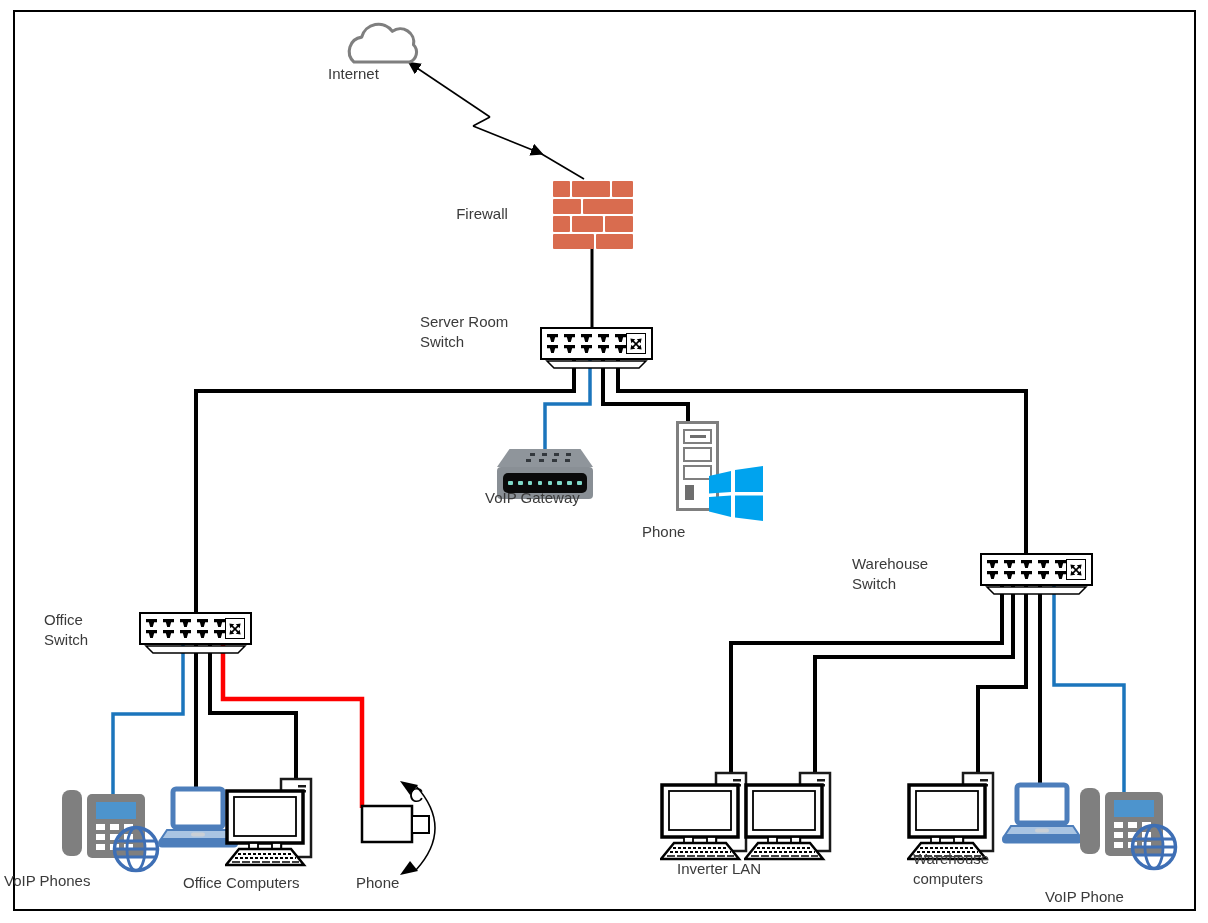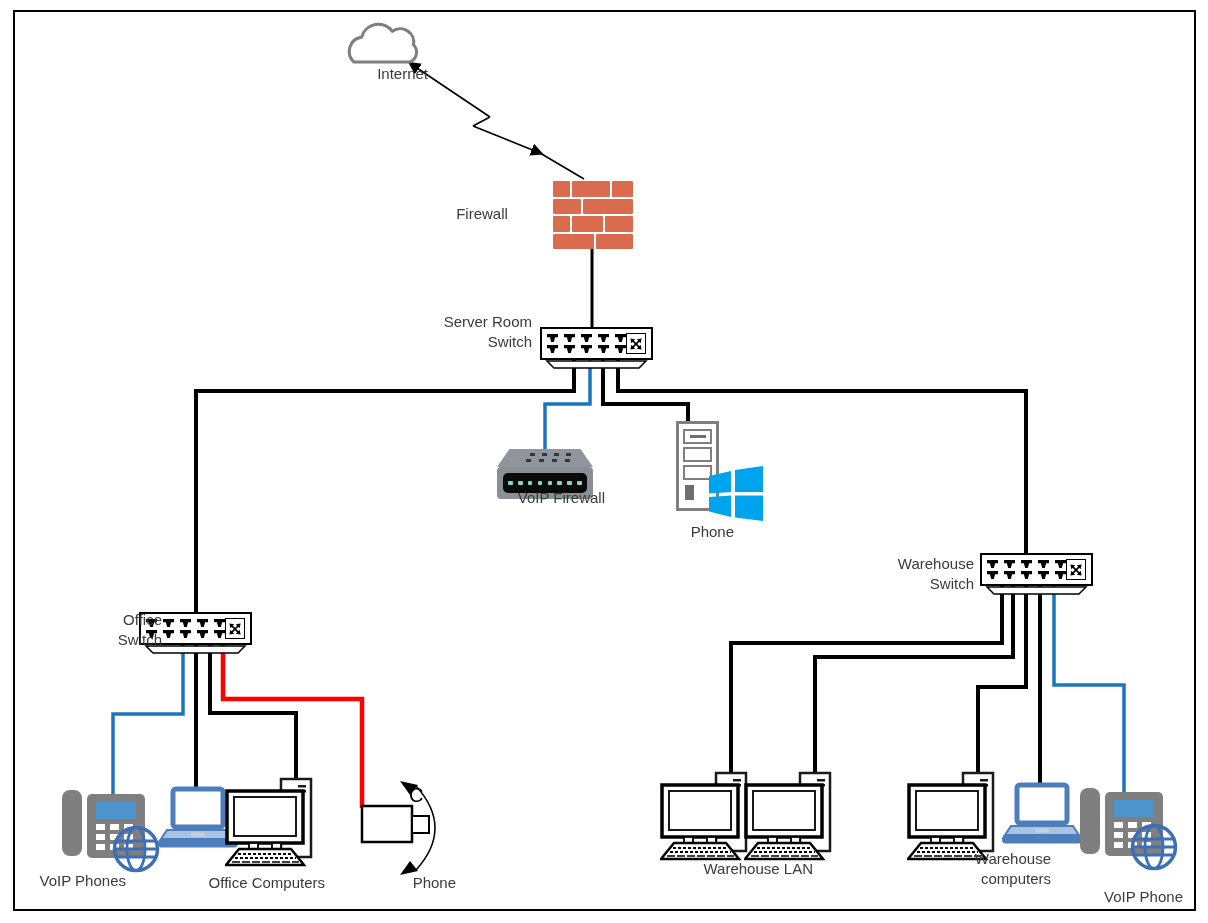--- a/index.html
+++ b/index.html
@@ -3,21 +3,21 @@
 <meta charset="utf-8">
 <style>
   html,body{margin:0;padding:0;background:#fff;}
   #canvas{position:relative;width:1208px;height:923px;background:#fff;overflow:hidden;
           font-family:"Liberation Sans",sans-serif;}
   .abs{position:absolute;}
   #frame{position:absolute;left:13px;top:10px;width:1183px;height:901px;
          border:2px solid #000;box-sizing:border-box;}
   
   .lbl{position:absolute;font-size:15px;line-height:20px;color:var(--text,#3A3A3A);
-       text-align:right;white-space:pre-line;}
+       text-align:left;white-space:pre-line;}
   .lbl.right{text-align:center;}
   
   #edges{position:absolute;left:0;top:0;}
   .e-black{fill:none;stroke:var(--line_black,#000);stroke-width:4;}
   .e-w3{stroke-width:3;}
   .e-blue{fill:none;stroke:var(--line_blue,#1B75BC);stroke-width:3.5;}
   .e-red{fill:none;stroke:var(--line_red,#FE0000);stroke-width:4.5;}
   .bolt{fill:none;stroke:#000;stroke-width:1.6;}
   
   .s-cloud{stroke:var(--cloud_gray,#7F7F7F);}
@@ -178,21 +178,21 @@
           <i></i>
           <i></i>
           <i></i>
           <i></i>
           <i></i>
           <i></i>
           <i></i>
       </div>
     </div>
   </div>
-  <div class="lbl" style="left:485px;top:488px;width:120px">VoIP Firewall</div>
+  <div class="lbl" style="left:485px;top:488px;width:120px">VoIP Gateway</div>
 
   <div class="server-tower" style="left:676px;top:421px">
     <div class="bay">
         <span class="bay-dash"></span>
       </div>
     <div class="bay"></div>
     <div class="bay"></div>
     <div class="power"></div>
   </div>
   <svg class="abs" style="left:708px;top:466px" width="56" height="56" viewBox="0 0 56 56">
@@ -341,21 +341,21 @@
     <rect x="73" y="14" width="8" height="2.5" fill="#1a1a1a"></rect>
     <rect x="2" y="15" width="76" height="52" fill="#fff" stroke="#000" stroke-width="3.5"></rect>
     <rect x="9" y="21" width="62" height="39" fill="#fff" stroke="#000" stroke-width="1.8"></rect>
     <rect x="24" y="67" width="9" height="6" fill="#fff" stroke="#000" stroke-width="1.8"></rect>
     <rect x="47" y="67" width="9" height="6" fill="#fff" stroke="#000" stroke-width="1.8"></rect>
     <polygon points="14,73 66,73 79,89 1,89" fill="#fff" stroke="#000" stroke-width="2.5"></polygon>
     <line x1="13" y1="78" x2="68" y2="78" stroke="#000" stroke-width="2.2" stroke-dasharray="3,2"></line>
     <line x1="10" y1="82" x2="71" y2="82" stroke="#000" stroke-width="2.2" stroke-dasharray="3,2"></line>
     <line x1="7" y1="86" x2="74" y2="86" stroke="#000" stroke-width="1.6" stroke-dasharray="8,2"></line>
   </svg>
-  <div class="lbl" style="left:677px;top:859px;width:136px">Warehouse LAN</div>
+  <div class="lbl" style="left:677px;top:859px;width:136px">Inverter LAN</div>
 
   <svg class="abs" style="left:907px;top:770px" width="92" height="96" viewBox="0 0 92 96">
     <rect x="56" y="3" width="30" height="78" fill="#fff" stroke="#1a1a1a" stroke-width="2.5"></rect>
     <rect x="73" y="9" width="8" height="2.5" fill="#1a1a1a"></rect>
     <rect x="73" y="14" width="8" height="2.5" fill="#1a1a1a"></rect>
     <rect x="2" y="15" width="76" height="52" fill="#fff" stroke="#000" stroke-width="3.5"></rect>
     <rect x="9" y="21" width="62" height="39" fill="#fff" stroke="#000" stroke-width="1.8"></rect>
     <rect x="24" y="67" width="9" height="6" fill="#fff" stroke="#000" stroke-width="1.8"></rect>
     <rect x="47" y="67" width="9" height="6" fill="#fff" stroke="#000" stroke-width="1.8"></rect>
     <polygon points="14,73 66,73 79,89 1,89" fill="#fff" stroke="#000" stroke-width="2.5"></polygon>

